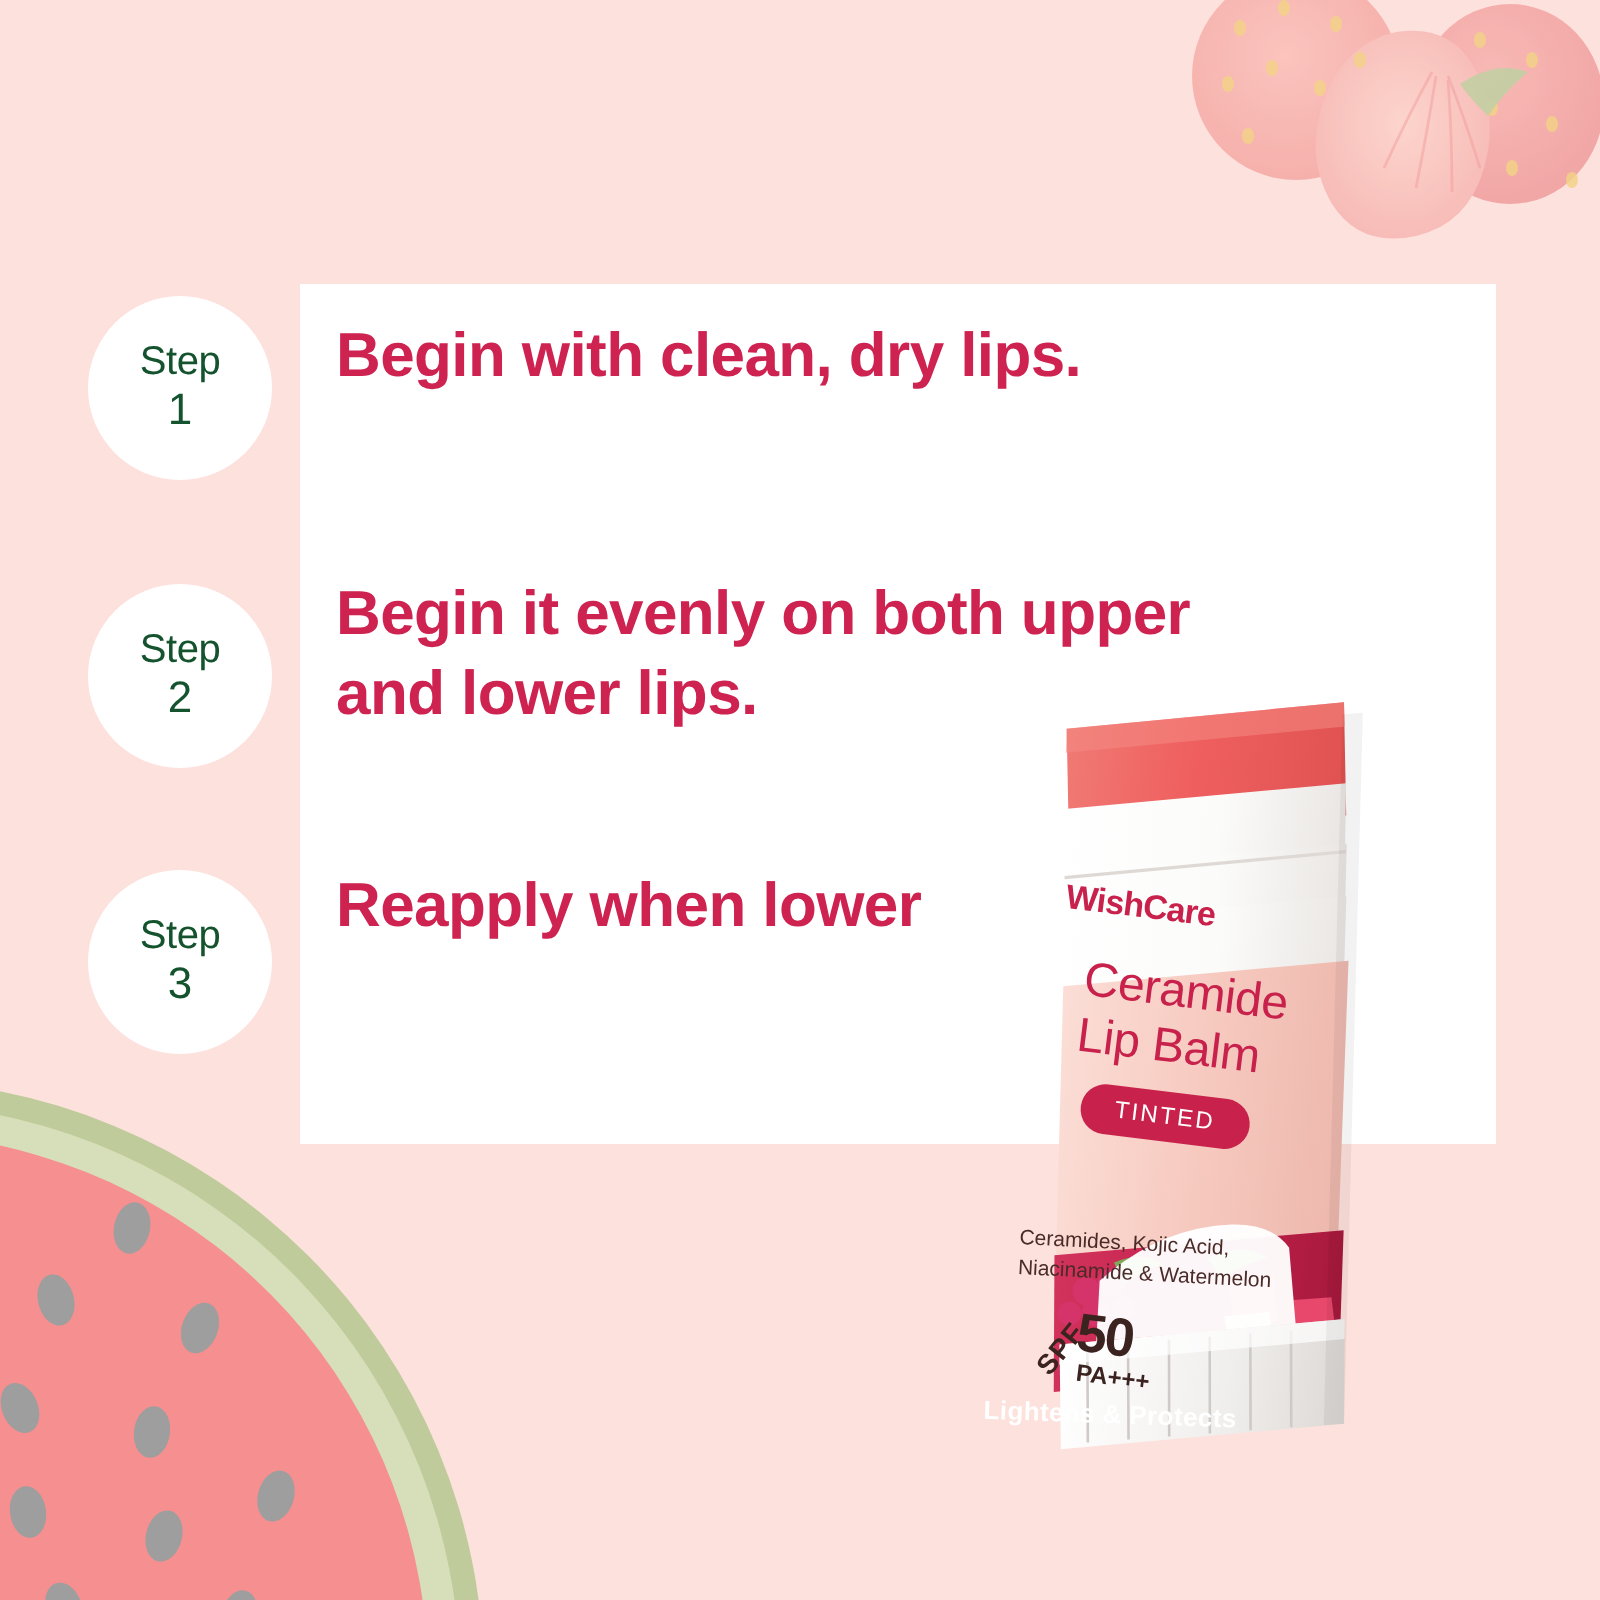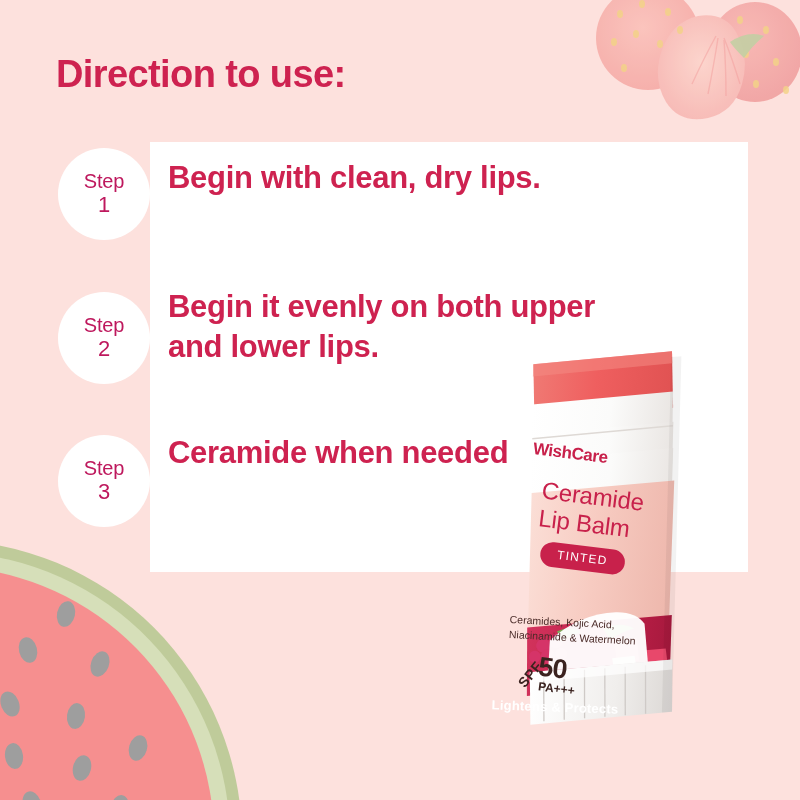--- a/index.html
+++ b/index.html
@@ -69,30 +69,30 @@
   
   .steps {
     position: absolute;
     left: 42px;
     top: 142px;
     width: 108px;
     height: 430px;
   }
   .step-circle {
     position: absolute;
-    left: 16px;
+    left: 2px;
     width: 92px;
     height: 92px;
     border-radius: 50%;
     background: #ffffff;
     display: flex;
     flex-direction: column;
     align-items: center;
     justify-content: center;
-    color: #be185d;
+    color: #14532d;
     line-height: 1.08;
   }
   .step-circle.s1 { top: 6px; }
   .step-circle.s2 { top: 150px; }
   .step-circle.s3 { top: 293px; }
   .step-word {
     font-size: 20px;
     font-weight: 400;
     letter-spacing: -0.2px;
   }
@@ -266,21 +266,20 @@
     <path d="M150 56 q18 -12 34 -6 q-12 10 -20 22 q-10 -10 -14 -16 z" fill="#b9cc9a" opacity="0.9"></path>
 
     <g stroke="#f08d8d" stroke-width="1.4" opacity="0.45" fill="none">
       <path d="M128 108 q6 -30 10 -56"></path>
       <path d="M112 98 q12 -26 24 -48"></path>
       <path d="M146 110 q0 -30 -2 -56"></path>
       <path d="M160 98 q-8 -26 -16 -46"></path>
     </g>
   </svg>
 
-  <div class="heading">Direction to use:</div>
 
   <div class="panel"></div>
 
   <div class="steps">
     <div class="step-circle s1">
       <span class="step-word">Step</span>
       <span class="step-num">1</span>
     </div>
     <div class="step-circle s2">
       <span class="step-word">Step</span>
@@ -289,21 +288,21 @@
     <div class="step-circle s3">
       <span class="step-word">Step</span>
       <span class="step-num">3</span>
     </div>
   </div>
 
   <div class="instructions">
     <div class="instruction i1">Begin with clean, dry lips.</div>
     <div class="instruction i2">Begin it evenly on both upper
 and lower lips.</div>
-    <div class="instruction i3">Ceramide when needed</div>
+    <div class="instruction i3">Reapply when lower</div>
   </div>
 
   <div class="product">
     <svg class="prod-layer" viewBox="0 0 230 420">
       <defs>
         <linearGradient id="capG" x1="0" y1="0" x2="1" y2="0">
           <stop offset="0%" stop-color="#f07a74"></stop>
           <stop offset="45%" stop-color="#ef5f5f"></stop>
           <stop offset="100%" stop-color="#e05252"></stop>
         </linearGradient>

